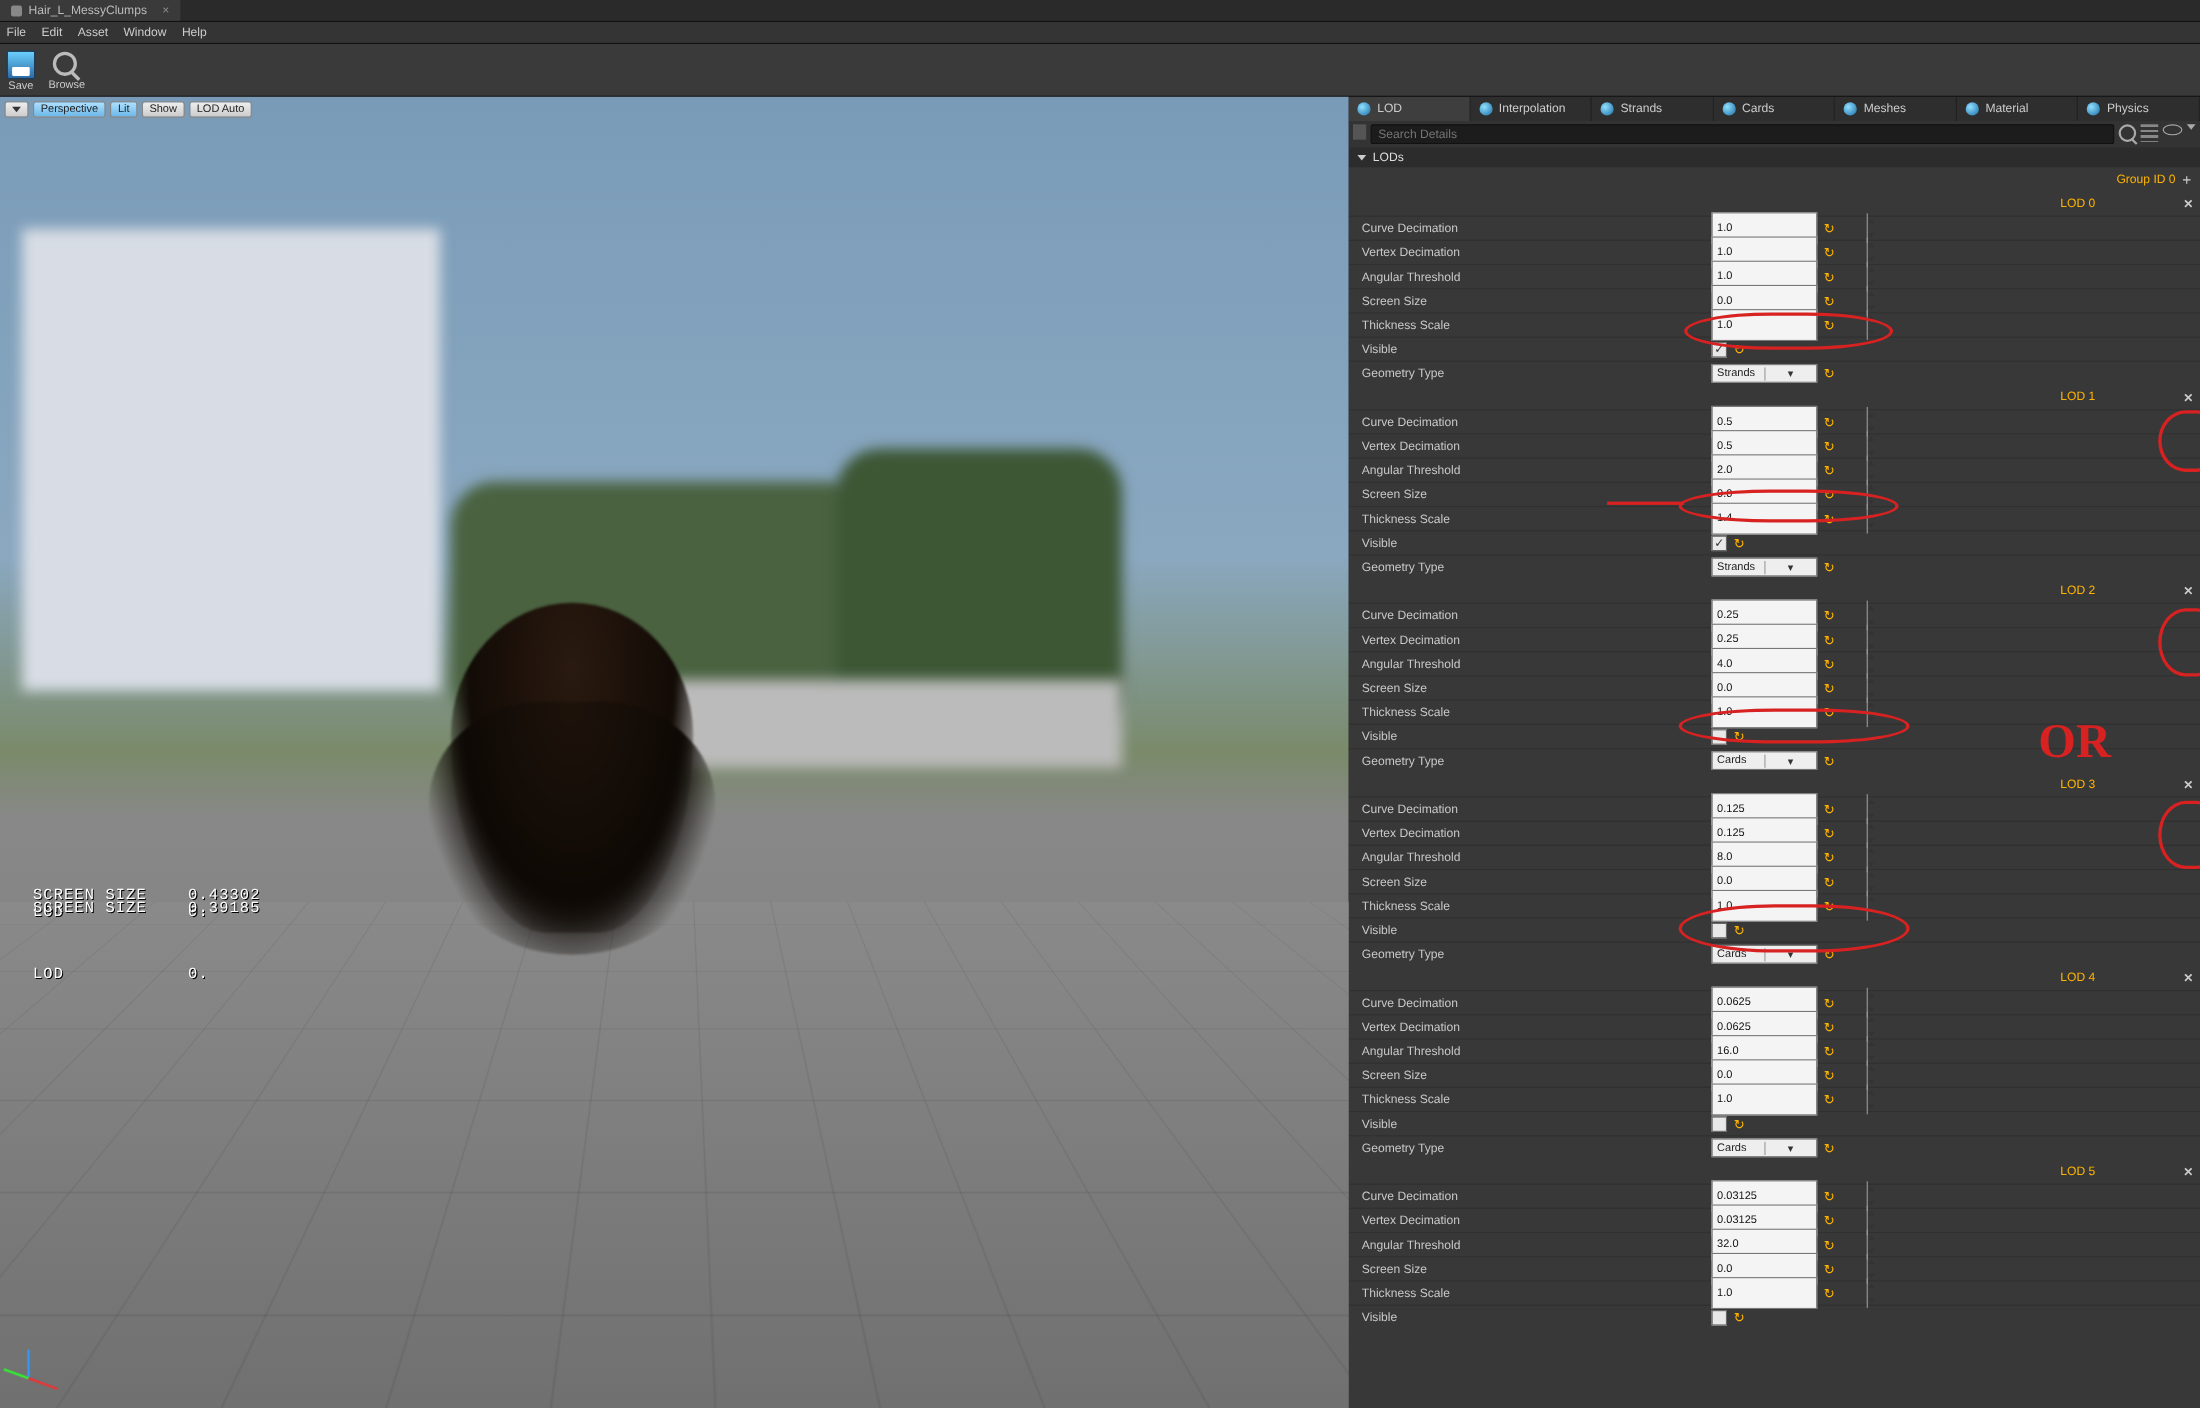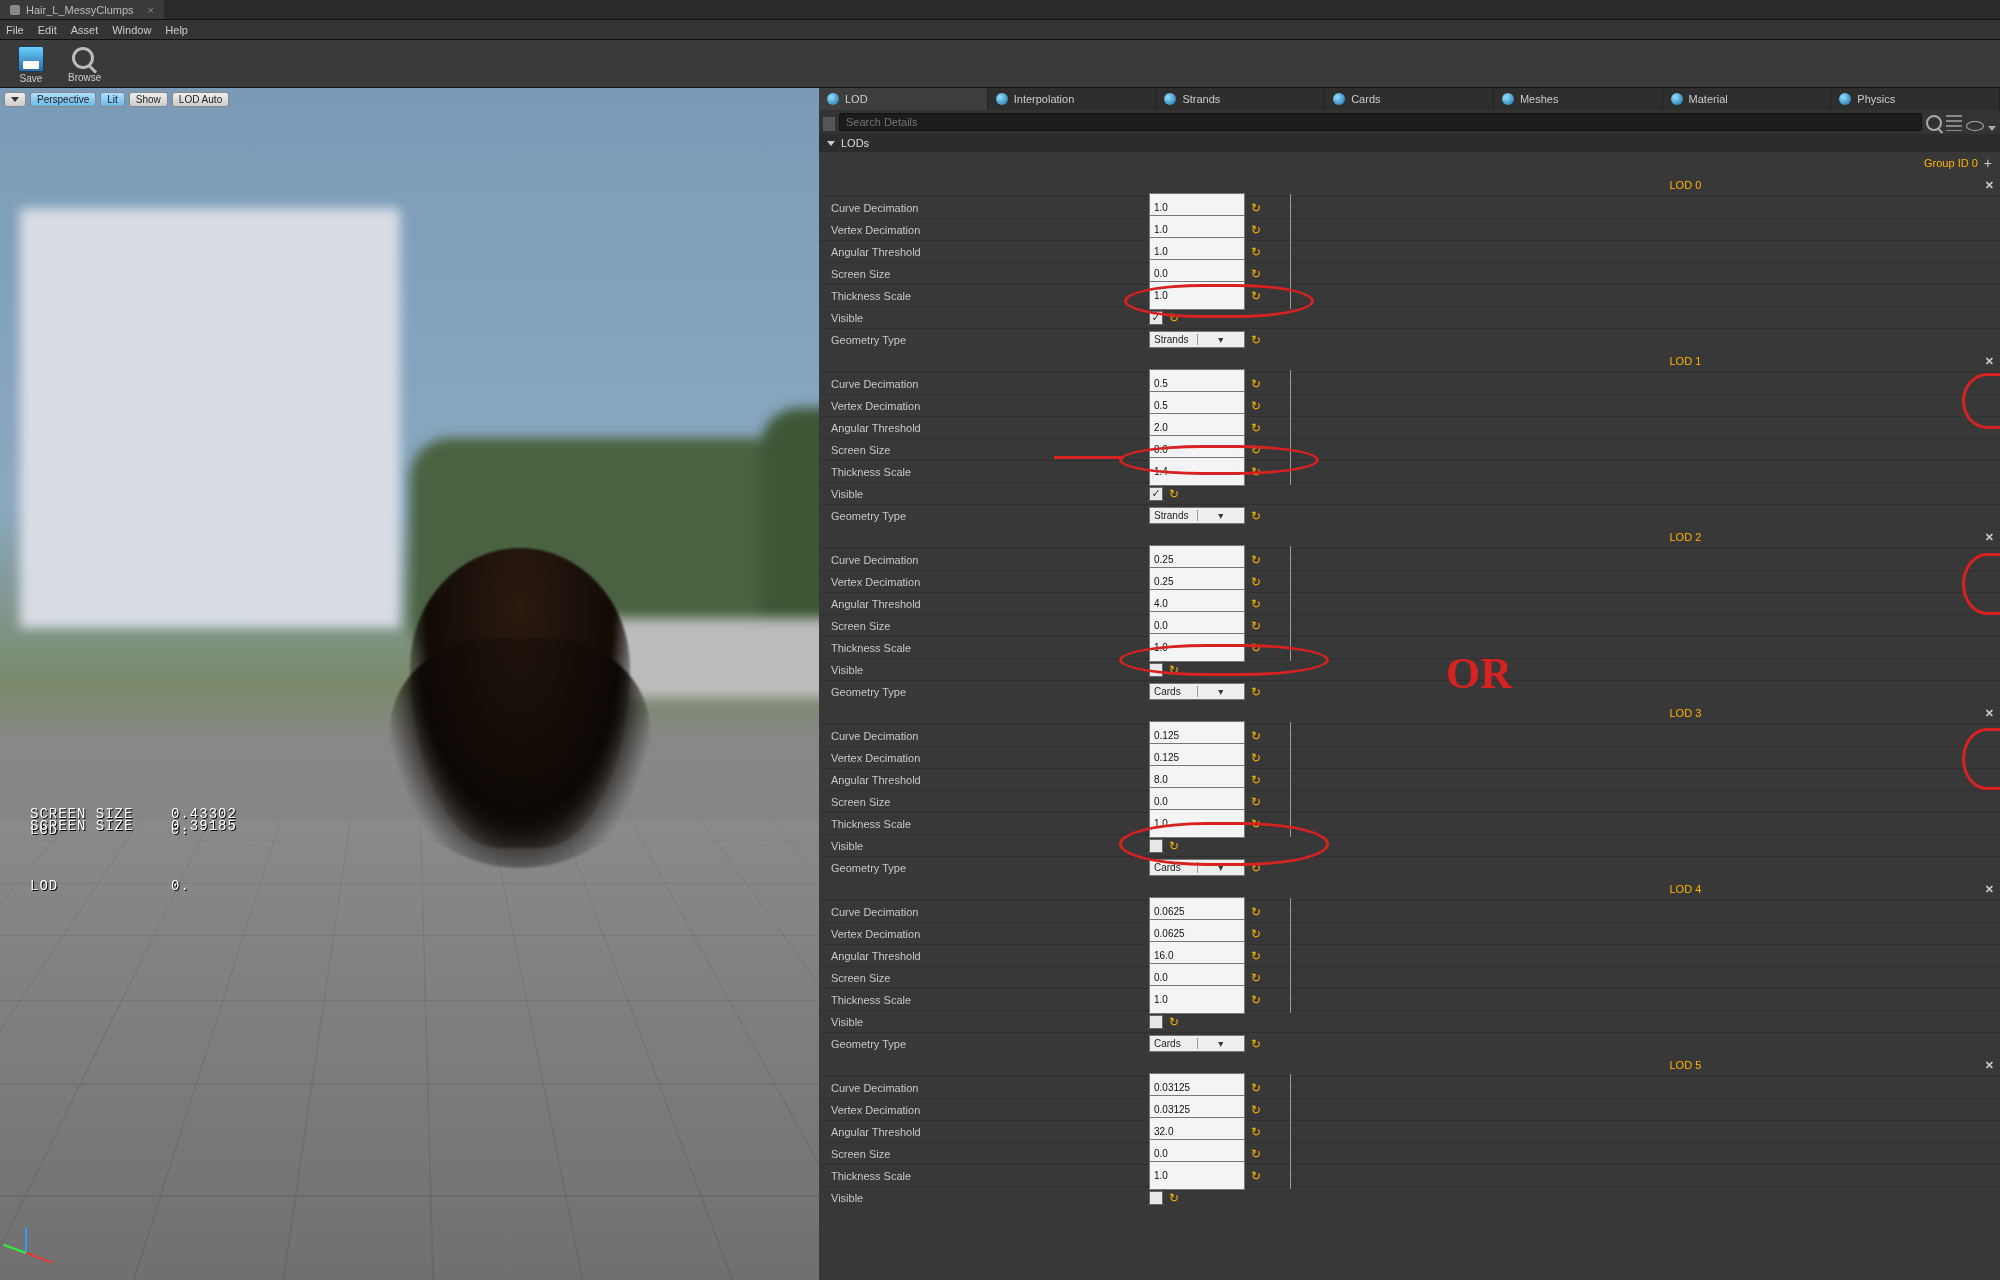--- a/index.html
+++ b/index.html
@@ -10,31 +10,31 @@
 .file-tab { display: flex; align-items: center; gap: 6px; padding: 0 10px; height: 100%; background: #3a3a3a; }
 .file-tab .dot { width: 10px; height: 10px; background: #888; border-radius: 2px; }
 .file-tab .x { margin-left: 8px; color: #888; }
 
 
 .menubar { height: 20px; background: #343434; display: flex; align-items: center; padding: 0 6px; gap: 14px; border-bottom: 1px solid #111; }
 .menubar span { color: #ccc; }
 
 
 .toolbar { height: 48px; background: #3a3a3a; display: flex; align-items: center; padding: 2px 6px; gap: 12px; border-bottom: 1px solid #111; }
-.tool-btn { display: flex; flex-direction: column; align-items: center; gap: 1px; margin-left: 12px; }
+.tool-btn { display: flex; flex-direction: column; align-items: center; gap: 1px; }
 .tool-btn .icon { width: 26px; height: 26px; }
 .tool-btn .lbl { font-size: 10px; color: #ccc; }
 .disk { width: 22px; height: 20px; background: linear-gradient(#6bd0ff,#2d6aa3); border: 1px solid #1a3c59; border-radius: 2px; position: relative; margin-top: 2px; }
 .disk::after { content:""; position:absolute; bottom:2px; left:4px; right:4px; height:8px; background:#fff; border-radius:1px; }
 .magnifier { width: 22px; height: 22px; border: 3px solid #bbb; border-radius: 50%; position: relative; margin-top: 2px; }
 .magnifier::after { content:""; position:absolute; width:3px; height:10px; background:#bbb; bottom:-8px; right:-3px; transform:rotate(-45deg); }
 
 
 .main { display: flex; height: calc(100% - 88px); }
-.viewport { width: 819px; position: relative; background: linear-gradient(#7a9bb8 0%, #8aa8c0 35%, #7a8a6a 50%, #888 55%, #777 100%); }
+.viewport { width: 1226px; position: relative; background: linear-gradient(#7a9bb8 0%, #8aa8c0 35%, #7a8a6a 50%, #888 55%, #777 100%); }
 .vp-toolbar { position: absolute; top: 4px; left: 4px; display: flex; gap: 4px; z-index: 5; }
 .vp-btn { background: linear-gradient(#eee,#ccc); border: 1px solid #888; border-radius: 3px; padding: 1px 6px; font-size: 10px; color: #222; display: flex; align-items: center; gap: 3px; }
 .vp-btn.blue { background: linear-gradient(#aee0ff,#6bb8e8); }
 .vp-btn .tri { width:0; height:0; border-left:4px solid transparent; border-right:4px solid transparent; border-top:5px solid #333; }
 
 
 .env { position:absolute; filter: blur(6px); }
 .building { left:20px; top:120px; width:380px; height:420px; background:#d8dde5; }
 .trees1 { left:410px; top:350px; width:380px; height:220px; background:#4a6240; border-radius:40px; }
 .trees2 { left:760px; top:320px; width:260px; height:260px; background:#3d5735; border-radius:40px; }
@@ -53,21 +53,21 @@
 .gizmo .y { width:24px; background:#3e3; transform:rotate(-160deg); }
 .gizmo .z { width:26px; background:#39f; transform:rotate(-90deg); }
 
 
 .panel { flex:1; background:#383838; display:flex; flex-direction:column; position:relative; }
 .cat-tabs { display:flex; height:22px; background:#2e2e2e; }
 .cat-tab { flex:1; display:flex; align-items:center; gap:6px; padding:0 8px; border-right:1px solid #222; color:#ccc; }
 .cat-tab.active { background:#3e3e3e; }
 .cat-tab .orb { width:12px; height:12px; border-radius:50%; background: radial-gradient(circle at 35% 35%, #8fe0ff, #1a6aa3); }
 
-.search-row { display:flex; align-items:flex-end; gap:4px; padding:3px 4px; background:#333; }
+.search-row { display:flex; align-items:flex-start; gap:4px; padding:3px 4px; background:#333; }
 .search-row .handle { width:12px; height:14px; background:#555; }
 .search-row input { flex:1; background:#1c1c1c; border:1px solid #111; color:#888; padding:2px 6px; font-size:11px; border-radius:2px; }
 .search-row .sicon { width:16px; height:16px; border:2px solid #aaa; border-radius:50%; position:relative; }
 .search-row .sicon::after { content:""; position:absolute; width:2px; height:7px; background:#aaa; bottom:-5px; right:-1px; transform:rotate(-45deg); }
 .search-row .grid-icn { width:16px; height:16px; background: repeating-linear-gradient(#888 0 2px, transparent 2px 5px); }
 .search-row .eye-icn { width:18px; height:10px; border:1px solid #aaa; border-radius:50%; position:relative; }
 .search-row .tri-icn { width:0; height:0; border-left:4px solid transparent; border-right:4px solid transparent; border-top:5px solid #aaa; }
 
 .section-hdr { background:#2c2c2c; padding:3px 8px; color:#ddd; display:flex; align-items:center; gap:6px; }
 .section-hdr .caret { width:0; height:0; border-left:4px solid transparent; border-right:4px solid transparent; border-top:5px solid #ccc; }

